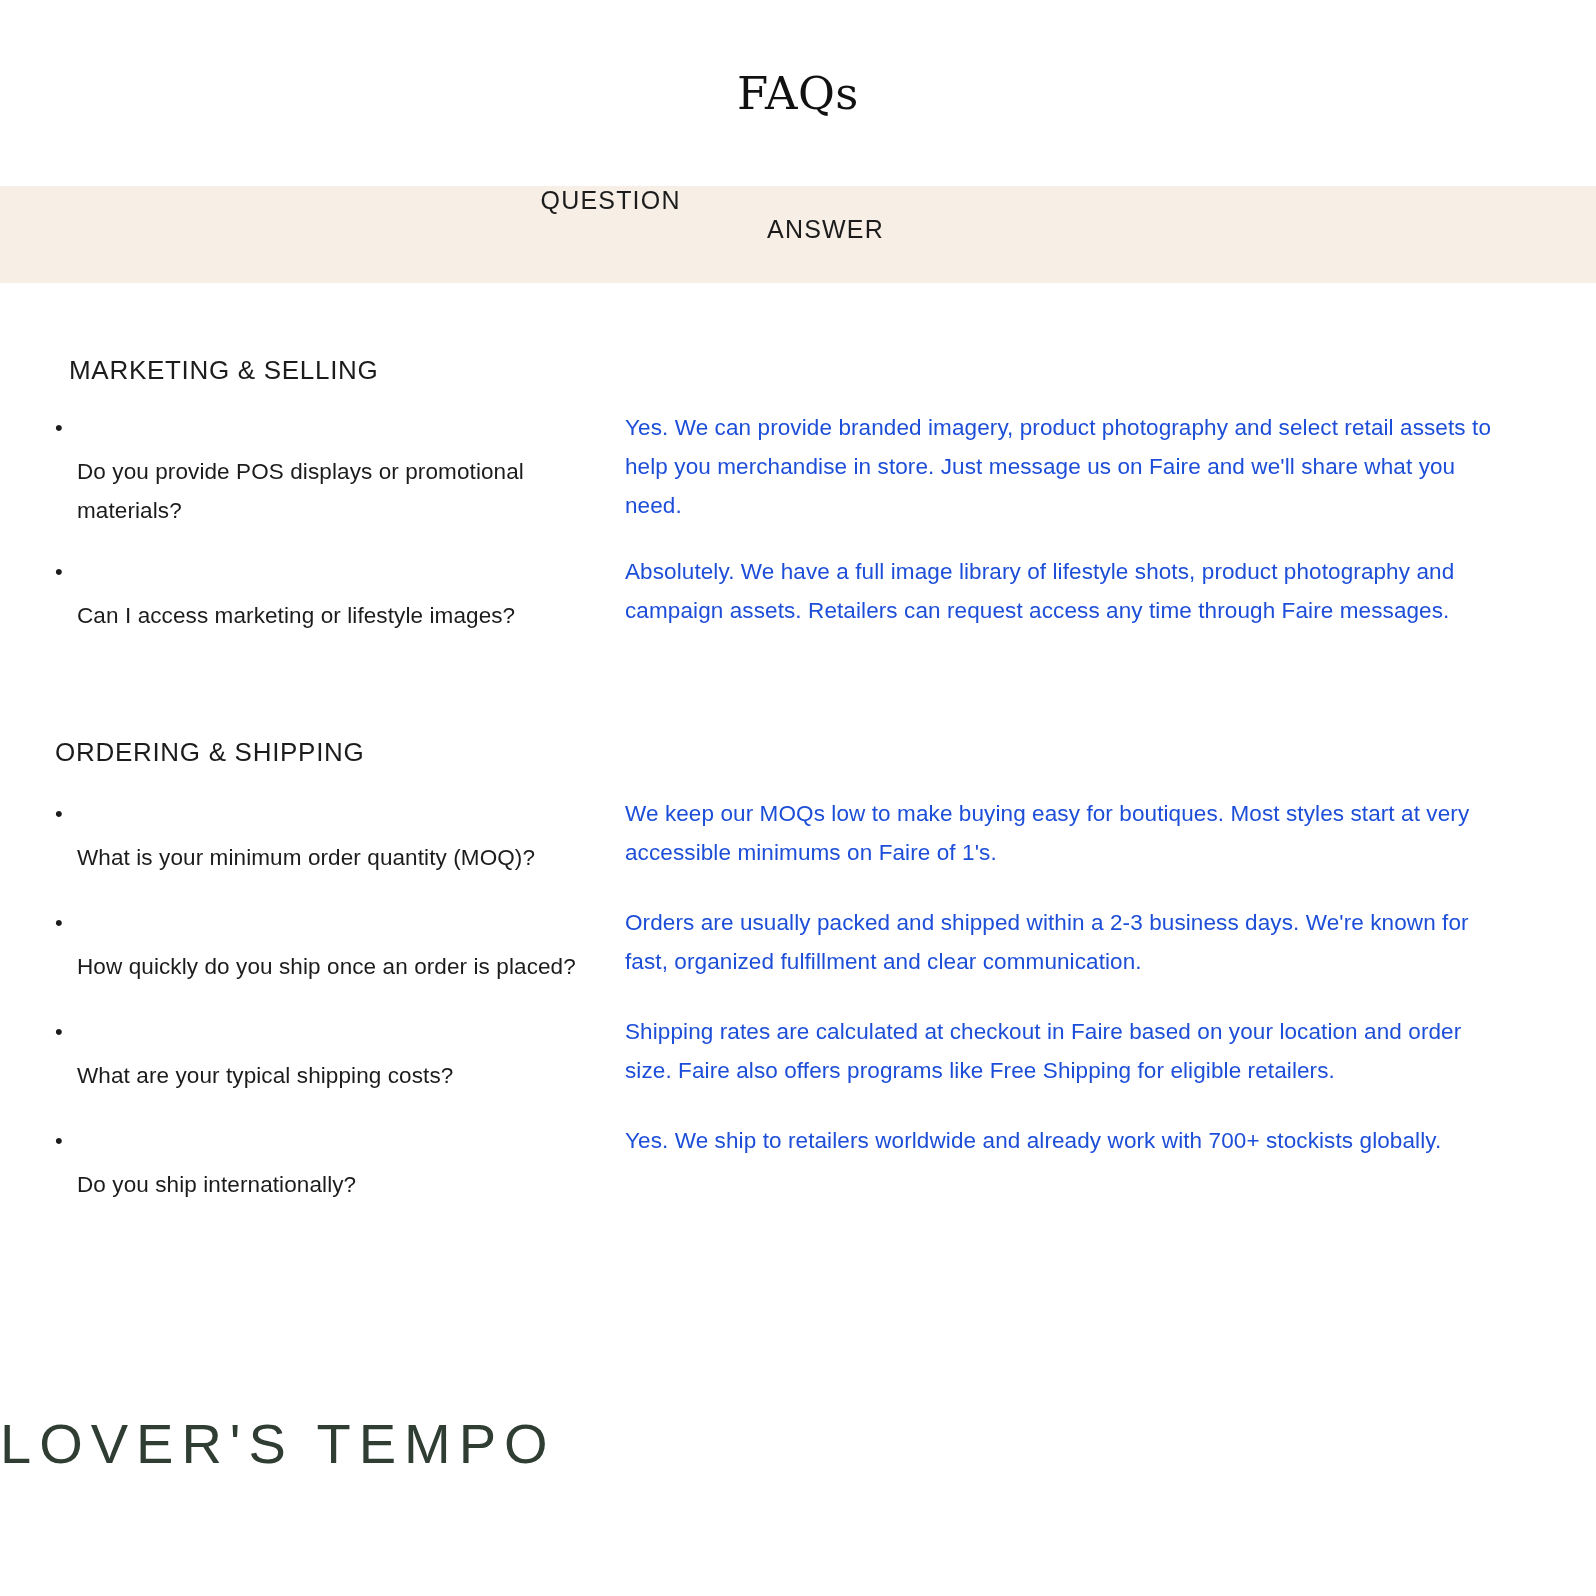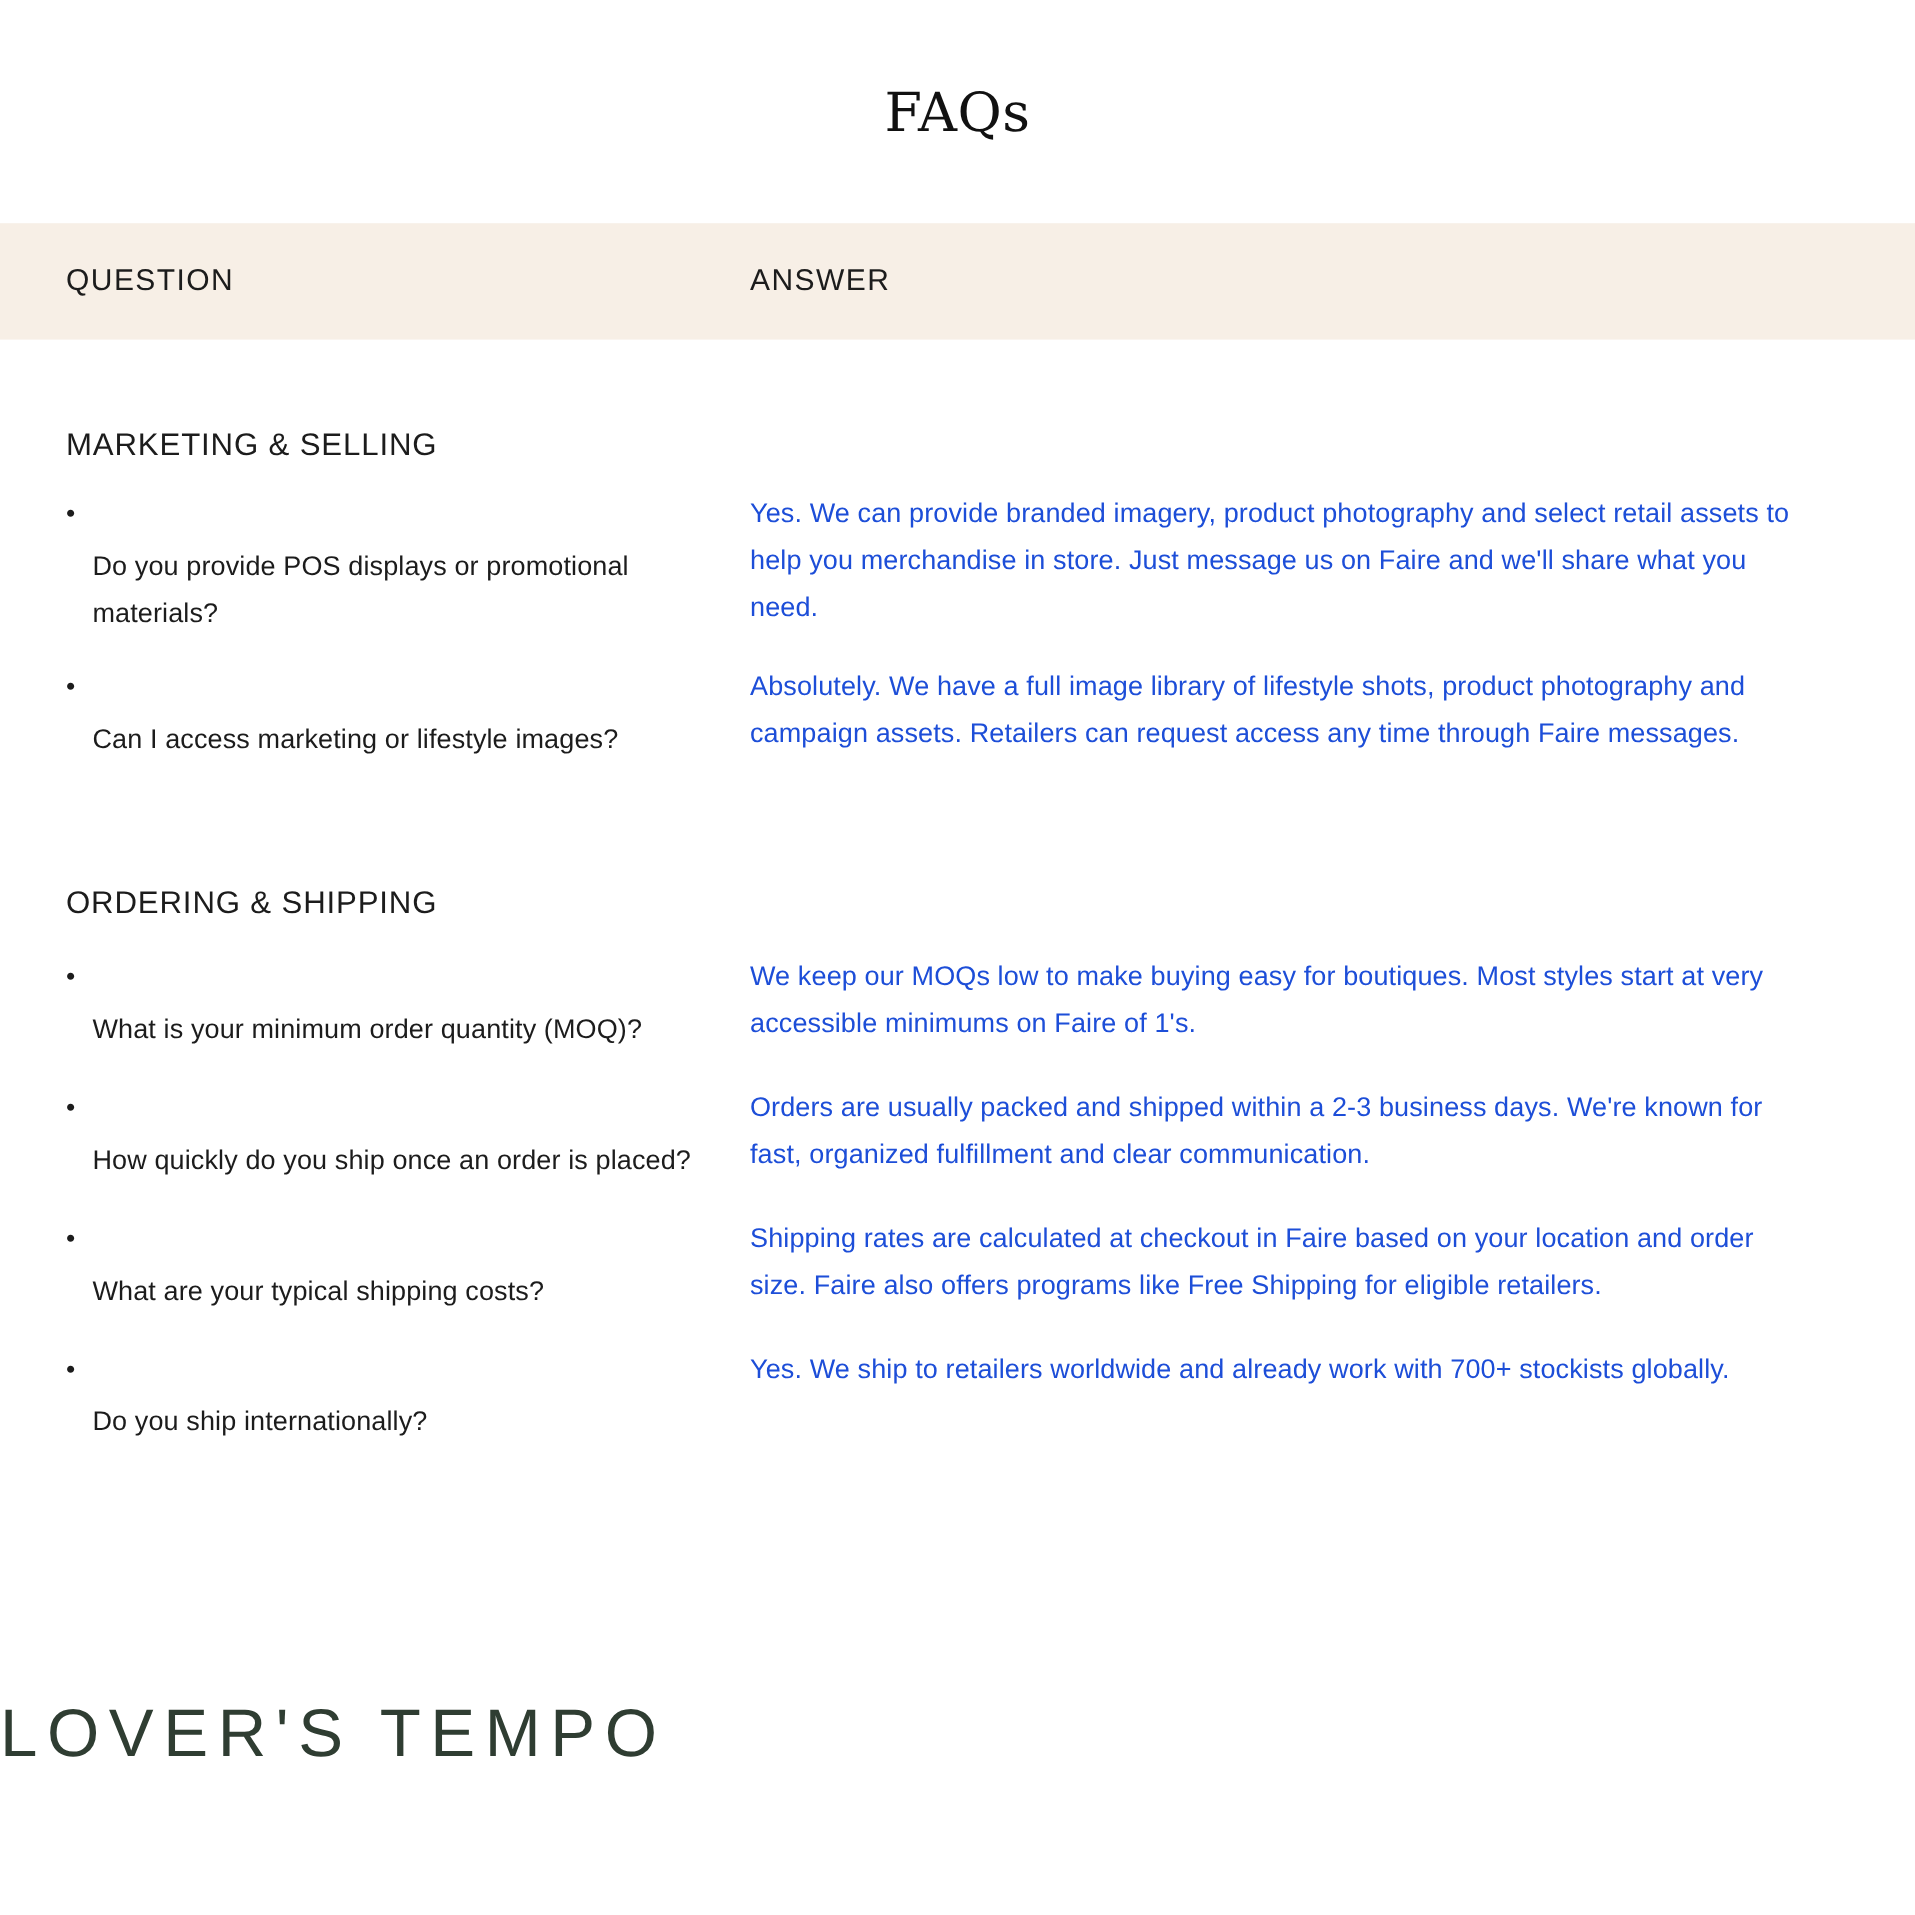--- a/index.html
+++ b/index.html
@@ -38,20 +38,21 @@
     font-weight: 400;
   }
 
   
   .header-band {
     background: #f7efe6;
     height: 97px;
     display: flex;
     align-items: center;
     padding: 0 0 0 55px;
+    flex-direction: column;
   }
   .col-head {
     font-size: 25px;
     letter-spacing: 1.2px;
     color: #1c1c1c;
     font-weight: 400;
   }
   .col-head.question { width: 570px; }
   .col-head.answer { flex: 1; }
 
@@ -61,21 +62,21 @@
   }
   .section {
     margin-top: 0;
   }
   .section-title {
     font-size: 26px;
     letter-spacing: 0.7px;
     color: #1c1c1c;
     font-weight: 400;
   }
-  .section-1 .section-title { padding-top: 72px; }
+  .section-1 .section-title { padding-top: 72px; margin-left: 14px; }
   .section-2 .section-title { padding-top: 102px; }
 
   .qa-row {
     display: flex;
     align-items: flex-start;
     margin-top: 22px;
   }
   .qa-row.tight { margin-top: 26px; }
 
   .q-cell {

